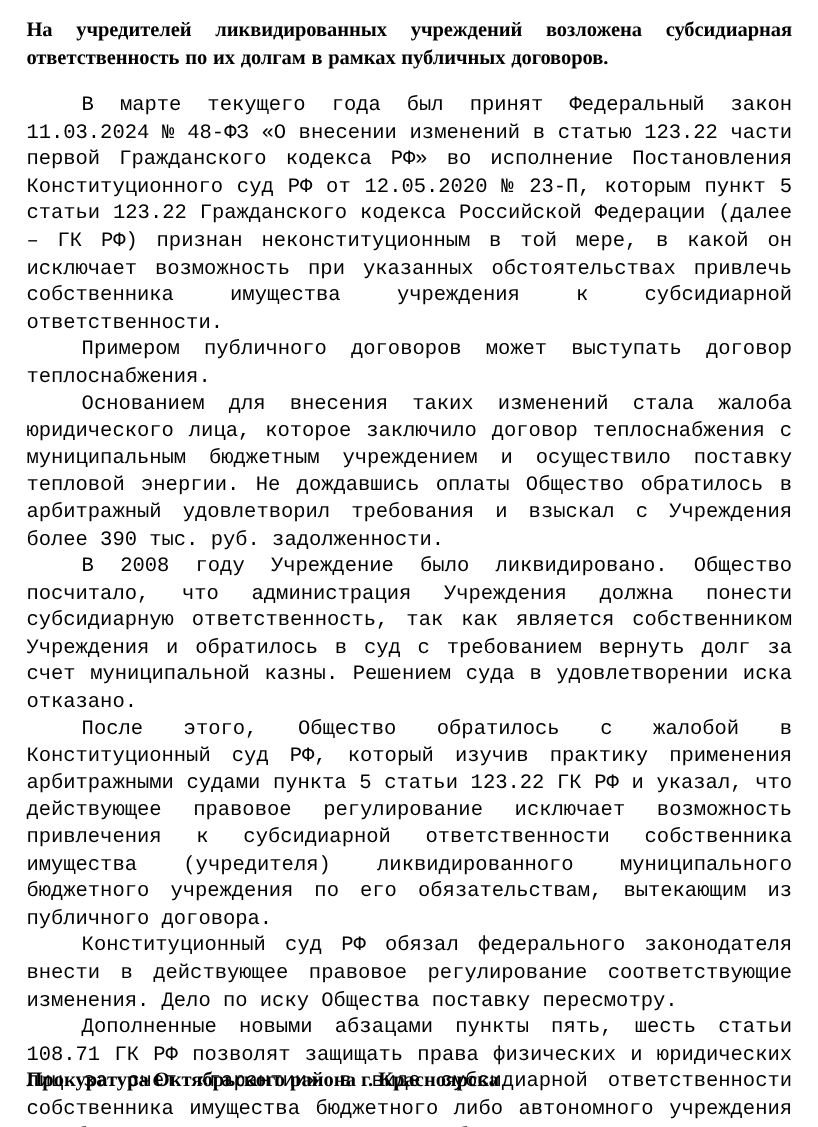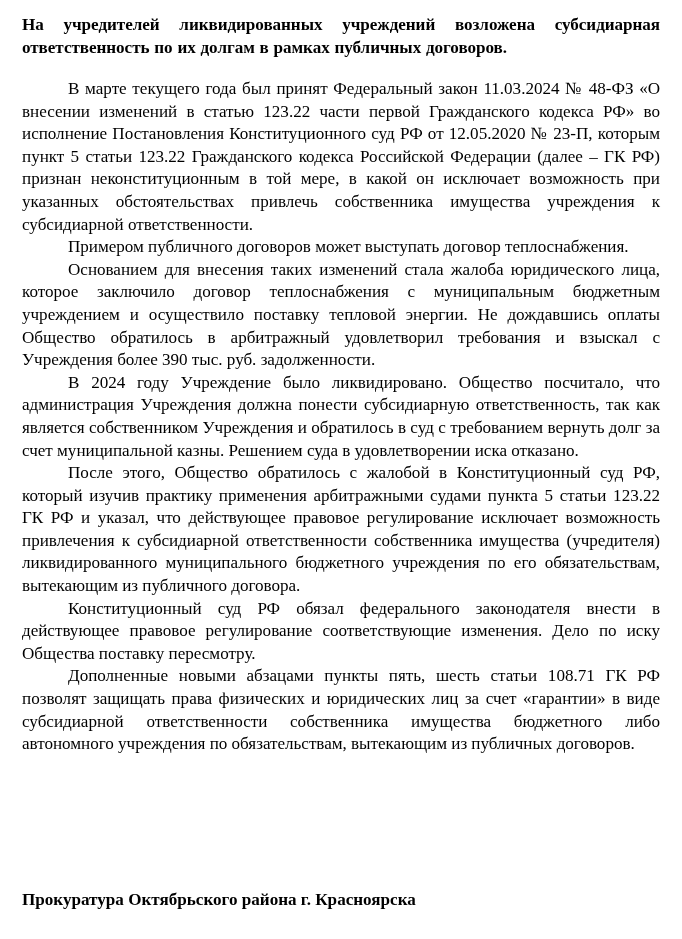--- a/index.html
+++ b/index.html
@@ -46,20 +46,21 @@
 
   p.para {
     font-size: 17.1px;
     line-height: 22.6px;
     text-align: justify;
     text-align-last: left;
     text-indent: 46px;
     margin: 0;
     hyphens: none;
     letter-spacing: -0.02px;
+    font-family: Liberation Mono, monospace;
   }
 
   
   .signature {
     margin: 0;
     position: absolute;
     left: 22px;
     top: 889px;
     font-size: 17.1px;
     font-weight: bold;
@@ -71,21 +72,21 @@
 <body>
 
 <div class="page">
 
   <h1 class="doc-title">На учредителей ликвидированных учреждений возложена субсидиарная ответственность по их долгам в рамках публичных договоров.</h1>
 
   <div class="body-block">
     <p class="para">В марте текущего года был принят Федеральный закон 11.03.2024 № 48-ФЗ «О внесении изменений в статью 123.22 части первой Гражданского кодекса РФ» во исполнение Постановления Конституционного суд РФ от 12.05.2020 № 23-П, которым пункт 5 статьи 123.22 Гражданского кодекса Российской Федерации (далее – ГК РФ) признан неконституционным в той мере, в какой он исключает возможность при указанных обстоятельствах привлечь собственника имущества учреждения к субсидиарной ответственности.</p>
     <p class="para">Примером публичного договоров может выступать договор теплоснабжения.</p>
     <p class="para">Основанием для внесения таких изменений стала жалоба юридического лица, которое заключило договор теплоснабжения с муниципальным бюджетным учреждением и осуществило поставку тепловой энергии. Не дождавшись оплаты Общество обратилось в арбитражный удовлетворил требования и взыскал с Учреждения более 390 тыс. руб. задолженности.</p>
-    <p class="para">В 2024 году Учреждение было ликвидировано. Общество посчитало, что администрация Учреждения должна понести субсидиарную ответственность, так как является собственником Учреждения и обратилось в суд с требованием вернуть долг за счет муниципальной казны. Решением суда в удовлетворении иска отказано.</p>
+    <p class="para">В 2008 году Учреждение было ликвидировано. Общество посчитало, что администрация Учреждения должна понести субсидиарную ответственность, так как является собственником Учреждения и обратилось в суд с требованием вернуть долг за счет муниципальной казны. Решением суда в удовлетворении иска отказано.</p>
     <p class="para">После этого, Общество обратилось с жалобой в Конституционный суд РФ, который изучив практику применения арбитражными судами пункта 5 статьи 123.22 ГК РФ и указал, что действующее правовое регулирование исключает возможность привлечения к субсидиарной ответственности собственника имущества (учредителя) ликвидированного муниципального бюджетного учреждения по его обязательствам, вытекающим из публичного договора.</p>
     <p class="para">Конституционный суд РФ обязал федерального законодателя внести в действующее правовое регулирование соответствующие изменения. Дело по иску Общества поставку пересмотру.</p>
     <p class="para">Дополненные новыми абзацами пункты пять, шесть статьи 108.71 ГК РФ позволят защищать права физических и юридических лиц за счет «гарантии» в виде субсидиарной ответственности собственника имущества бюджетного либо автономного учреждения по обязательствам, вытекающим из публичных договоров.</p>
   </div>
 
   <p class="signature">Прокуратура Октябрьского района г. Красноярска</p>
 
 </div>
 
 </body></html>

